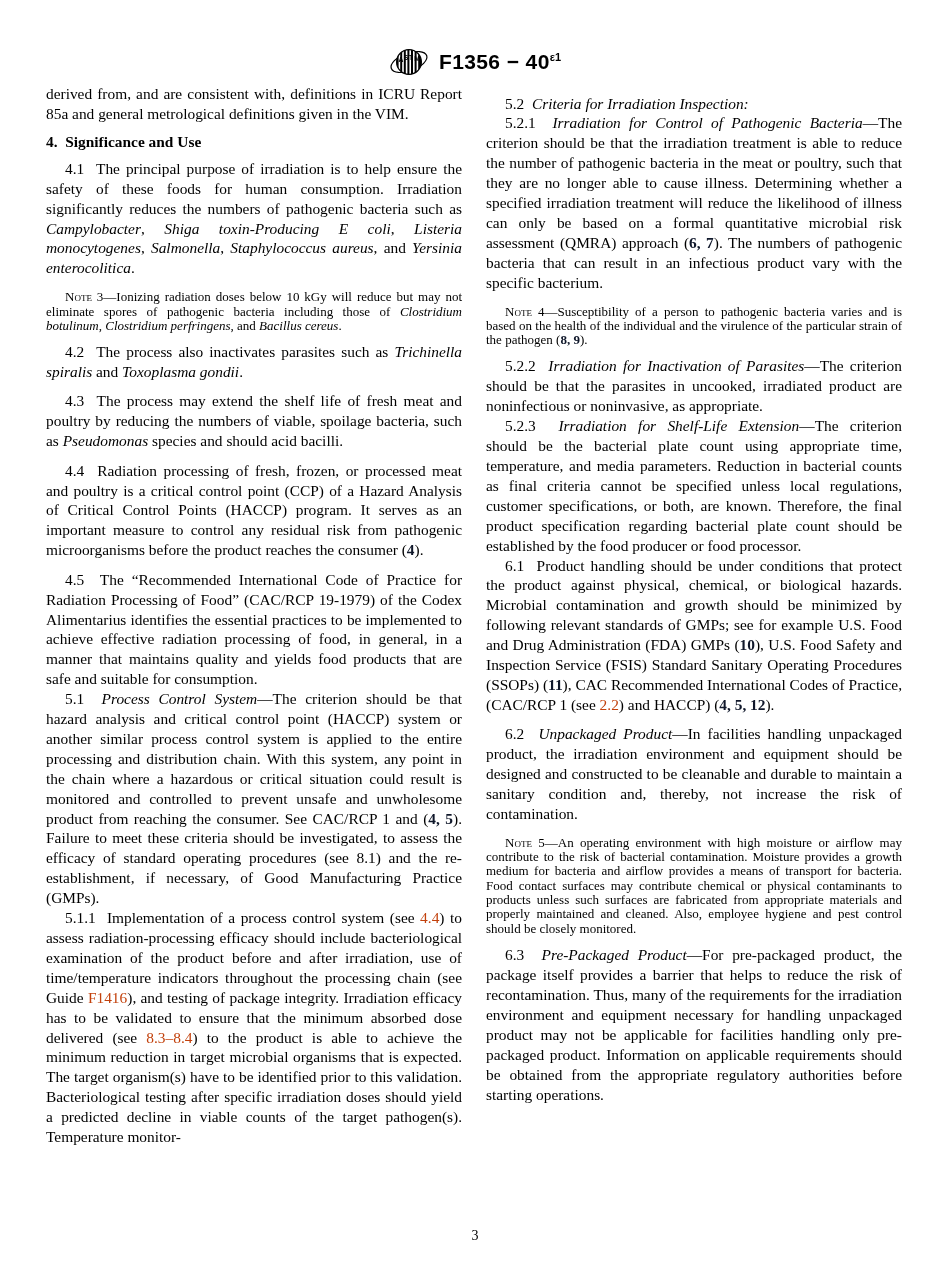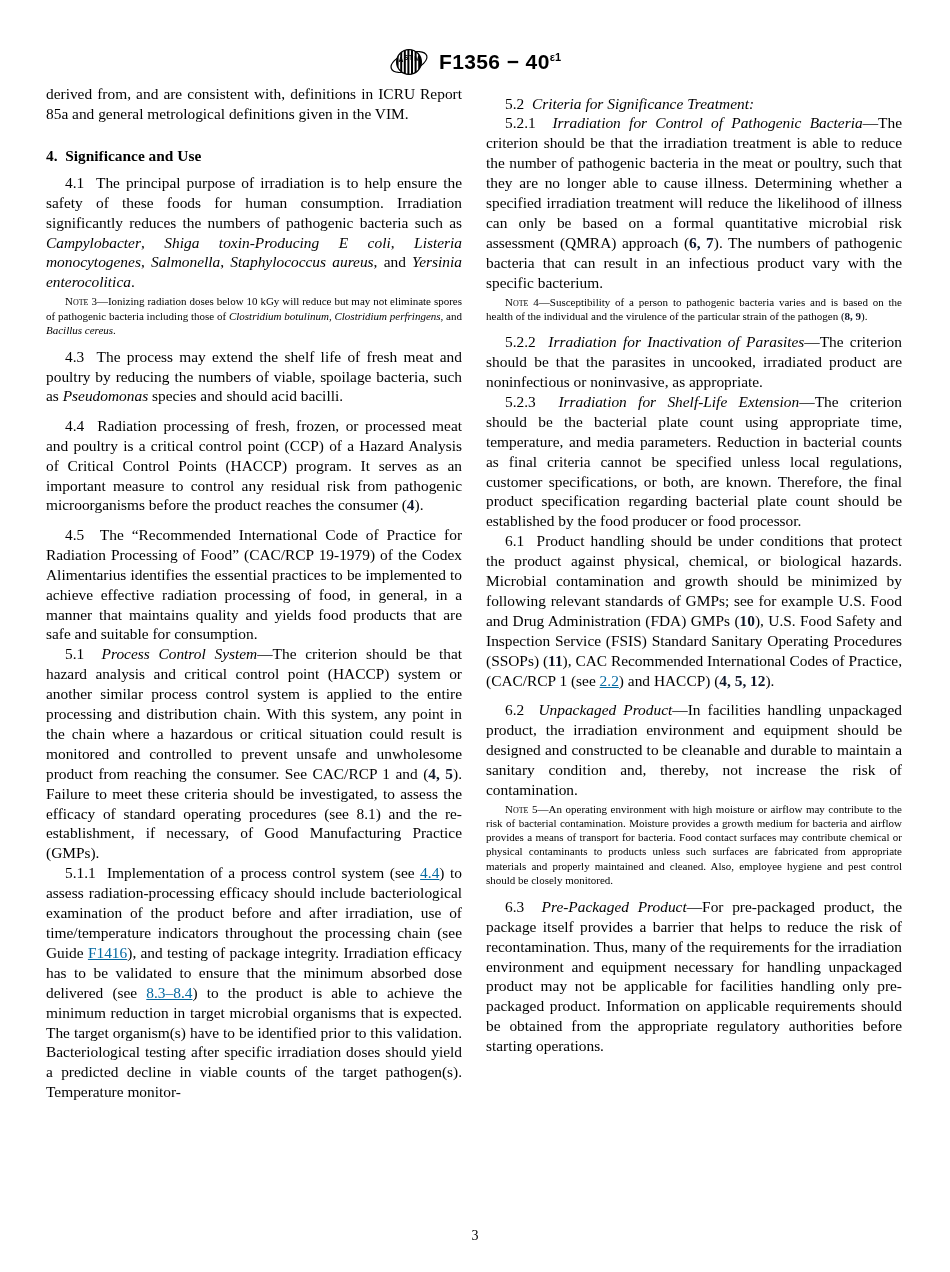--- a/index.html
+++ b/index.html
@@ -78,50 +78,49 @@
     text-indent: 0;
   }
   .para-gap {
     margin-top: 9.5px;
   }
   .heading {
     font-weight: bold;
     font-size: 15.4px;
     line-height: 20px;
     text-align: left;
-    margin-top: 22px;
+    margin-top: 8px;
     margin-bottom: 7px;
     padding-left: 19px;
     text-indent: -19px;
   }
   .heading.tight {
     margin-bottom: 5px;
   }
   .note {
-    font-size: 11px;
+    font-size: 13px;
     line-height: 14.3px;
     text-align: justify;
     text-indent: 19px;
-    margin-top: 2px;
+    margin-top: 12px;
     margin-bottom: 9px;
   }
   .note .nlabel {
     font-variant: small-caps;
   }
   i, .it {
     font-style: italic;
   }
   .ref {
     color: #0f172a;
     font-weight: bold;
   }
   .reflink {
-    color: #0369a1;
+    color: #c2410c;
     font-weight: normal;
-    text-decoration: underline;
   }
 
   
   .page-number {
     position: absolute;
     bottom: 28px;
     left: 0;
     width: 950px;
     text-align: center;
     font-size: 14px;
@@ -161,38 +160,39 @@
   <div class="col col-left">
 
     <p class="para cont"><span>derived from, and are consistent with, definitions in ICRU Report 85a and general metrological definitions given in the VIM.</span></p>
 
     <h2 class="heading"><span>4.</span>&nbsp; <span>Significance and Use</span></h2>
 
     <p class="para"><span>4.1</span>&nbsp; <span>The principal purpose of irradiation is to help ensure the safety of these foods for human consumption. Irradiation significantly reduces the numbers of pathogenic bacteria such as </span><i>Campylobacter</i><span>, </span><i>Shiga toxin-Producing E coli</i><span>, </span><i>Listeria monocytogenes</i><span>, </span><i>Salmonella</i><span>, </span><i>Staphylococcus aureus</i><span>, and </span><i>Yersinia enterocolitica</i><span>.</span></p>
 
     <p class="note"><span class="nlabel">Note</span><span> 3</span><span>—Ionizing radiation doses below 10 kGy will reduce but may not eliminate spores of pathogenic bacteria including those of </span><i>Clostridium botulinum</i><span>, </span><i>Clostridium perfringens</i><span>, and </span><i>Bacillus cereus</i><span>.</span></p>
 
+    <p class="para"><span>4.2</span>&nbsp; <span>The process also inactivates parasites such as </span><i>Trichinella spiralis</i><span> and </span><i>Toxoplasma gondii</i><span>.</span></p>
 
     <p class="para para-gap"><span>4.3</span>&nbsp; <span>The process may extend the shelf life of fresh meat and poultry by reducing the numbers of viable, spoilage bacteria, such as </span><i>Pseudomonas</i><span> species and should acid bacilli.</span></p>
 
     <p class="para para-gap"><span>4.4</span>&nbsp; <span>Radiation processing of fresh, frozen, or processed meat and poultry is a critical control point (CCP) of a Hazard Analysis of Critical Control Points (HACCP) program. It serves as an important measure to control any residual risk from pathogenic microorganisms before the product reaches the consumer (</span><span class="ref">4</span><span>).</span></p>
 
     <p class="para para-gap"><span>4.5</span>&nbsp; <span>The “Recommended International Code of Practice for Radiation Processing of Food” (CAC/RCP 19-1979) of the Codex Alimentarius identifies the essential practices to be implemented to achieve effective radiation processing of food, in general, in a manner that maintains quality and yields food products that are safe and suitable for consumption.</span></p>
 
 
     <p class="para"><span>5.1</span>&nbsp; <i>Process Control System</i><span>—The criterion should be that hazard analysis and critical control point (HACCP) system or another similar process control system is applied to the entire processing and distribution chain. With this system, any point in the chain where a hazardous or critical situation could result is monitored and controlled to prevent unsafe and unwholesome product from reaching the consumer. See CAC/RCP 1 and (</span><span class="ref">4, 5</span><span>). Failure to meet these criteria should be investigated, to assess the efficacy of standard operating procedures (see 8.1) and the re-establishment, if necessary, of Good Manufacturing Practice (GMPs).</span></p>
 
     <p class="para"><span>5.1.1</span>&nbsp; <span>Implementation of a process control system (see </span><span class="reflink">4.4</span><span>) to assess radiation-processing efficacy should include bacteriological examination of the product before and after irradiation, use of time/temperature indicators throughout the processing chain (see Guide </span><span class="reflink">F1416</span><span>), and testing of package integrity. Irradiation efficacy has to be validated to ensure that the minimum absorbed dose delivered (see </span><span class="reflink">8.3–8.4</span><span>) to the product is able to achieve the minimum reduction in target microbial organisms that is expected. The target organism(s) have to be identified prior to this validation. Bacteriological testing after specific irradiation doses should yield a predicted decline in viable counts of the target pathogen(s). Temperature monitor-</span></p>
 
   </div>
 
   <div class="col col-right">
 
 
-    <p class="para para-gap"><span>5.2</span>&nbsp; <i>Criteria for Significance Treatment:</i></p>
+    <p class="para para-gap"><span>5.2</span>&nbsp; <i>Criteria for Irradiation Inspection:</i></p>
 
     <p class="para"><span>5.2.1</span>&nbsp; <i>Irradiation for Control of Pathogenic Bacteria</i><span>—The criterion should be that the irradiation treatment is able to reduce the number of pathogenic bacteria in the meat or poultry, such that they are no longer able to cause illness. Determining whether a specified irradiation treatment will reduce the likelihood of illness can only be based on a formal quantitative microbial risk assessment (QMRA) approach (</span><span class="ref">6, 7</span><span>). The numbers of pathogenic bacteria that can result in an infectious product vary with the specific bacterium.</span></p>
 
     <p class="note"><span class="nlabel">Note</span><span> 4</span><span>—Susceptibility of a person to pathogenic bacteria varies and is based on the health of the individual and the virulence of the particular strain of the pathogen (</span><span class="ref">8, 9</span><span>).</span></p>
 
     <p class="para"><span>5.2.2</span>&nbsp; <i>Irradiation for Inactivation of Parasites</i><span>—The criterion should be that the parasites in uncooked, irradiated product are noninfectious or noninvasive, as appropriate.</span></p>
 
     <p class="para"><span>5.2.3</span>&nbsp; <i>Irradiation for Shelf-Life Extension</i><span>—The criterion should be the bacterial plate count using appropriate time, temperature, and media parameters. Reduction in bacterial counts as final criteria cannot be specified unless local regulations, customer specifications, or both, are known. Therefore, the final product specification regarding bacterial plate count should be established by the food producer or food processor.</span></p>
 
 

